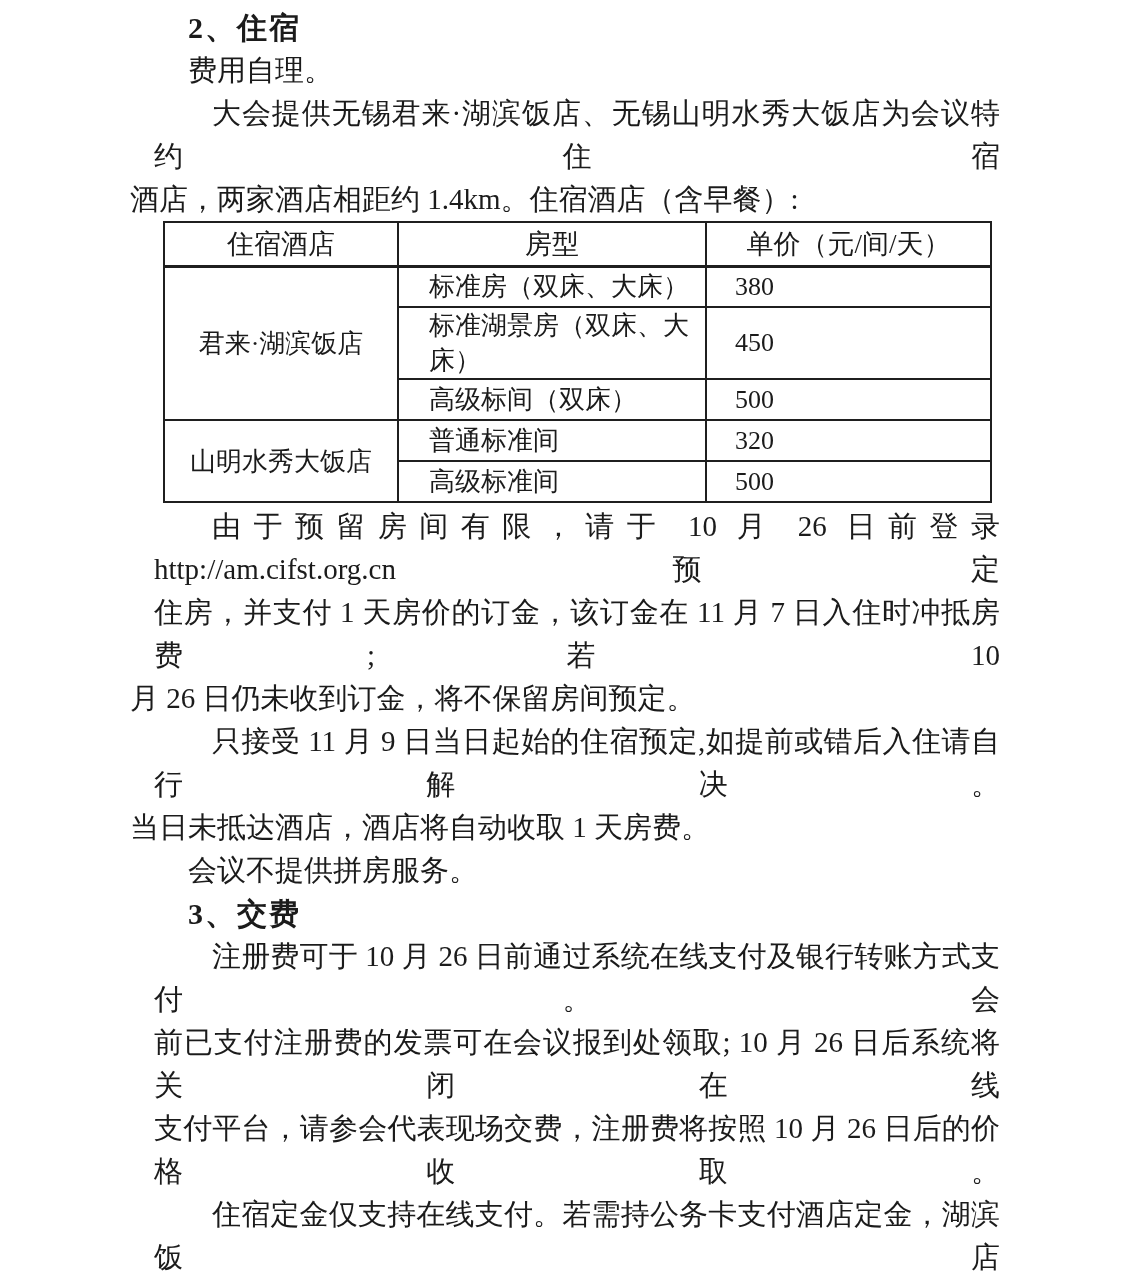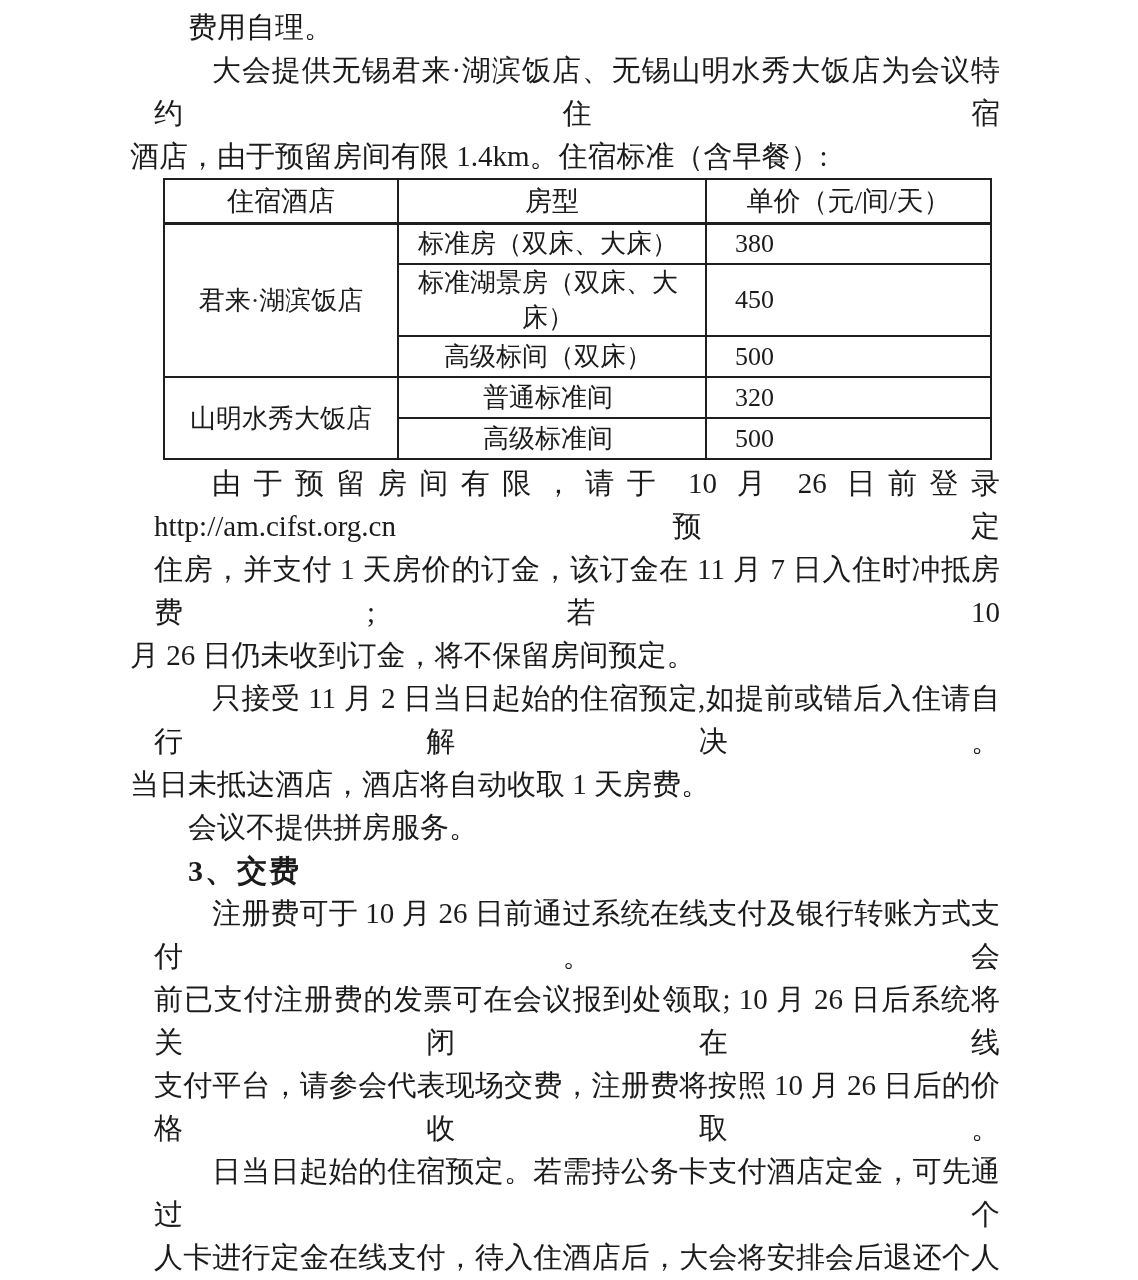--- a/index.html
+++ b/index.html
@@ -39,33 +39,34 @@
     overflow: hidden;
   }
   .hotels th {
     height: 44px;
     font-size: 27px;
     text-align: center;
     border-bottom: 3px solid #1f1f1f;
   }
   .hotels td { height: 41px; font-size: 26px; padding: 0 10px; }
   .hotels td.hotel { text-align: center; }
-  .hotels td.type { text-align: center; padding-left: 2px; }
+  .hotels td.type { text-align: left; padding-left: 30px; }
   .hotels td.price { text-align: left; padding-left: 28px; }
 </style>
 </head>
 <body>
 
 <div class="page">
 
+  <div class="line head indent">2、住宿</div>
 
   <div class="line indent">费用自理。</div>
 
   <div class="line indent j">大会提供无锡君来·湖滨饭店、无锡山明水秀大饭店为会议特约住宿</div>
-  <div class="line">酒店，由于预留房间有限 1.4km。住宿标准（含早餐）:</div>
+  <div class="line">酒店，两家酒店相距约 1.4km。住宿酒店（含早餐）:</div>
 
   <table class="hotels">
     <colgroup>
         <col class="c1">
         <col class="c2">
         <col class="c3">
       </colgroup>
     <thead>
       <tr>
         <th>住宿酒店</th>
@@ -100,27 +101,27 @@
   </table>
 
   <div class="line indent j">
     <span>由于预留房间有限，请于 10 月 26 日前登录</span>
     <span>http://am.cifst.org.cn</span>
     <span>预定</span>
   </div>
   <div class="line j">住房，并支付 1 天房价的订金，该订金在 11 月 7 日入住时冲抵房费; 若 10</div>
   <div class="line">月 26 日仍未收到订金，将不保留房间预定。</div>
 
-  <div class="line indent j">只接受 11 月 2 日当日起始的住宿预定,如提前或错后入住请自行解决。</div>
+  <div class="line indent j">只接受 11 月 9 日当日起始的住宿预定,如提前或错后入住请自行解决。</div>
   <div class="line">当日未抵达酒店，酒店将自动收取 1 天房费。</div>
 
   <div class="line indent">会议不提供拼房服务。</div>
 
   <div class="line head indent">3、交费</div>
 
   <div class="line indent j">注册费可于 10 月 26 日前通过系统在线支付及银行转账方式支付。会</div>
   <div class="line j">前已支付注册费的发票可在会议报到处领取; 10 月 26 日后系统将关闭在线</div>
   <div class="line j">支付平台，请参会代表现场交费，注册费将按照 10 月 26 日后的价格收取。</div>
 
-  <div class="line indent j">日当日起始的住宿预定。若需持公务卡支付酒店定金，可先通过个</div>
+  <div class="line indent j">住宿定金仅支持在线支付。若需持公务卡支付酒店定金，湖滨饭店</div>
   <div class="line j">人卡进行定金在线支付，待入住酒店后，大会将安排会后退还个人卡垫付</div>
 
 </div>
 
 </body></html>

